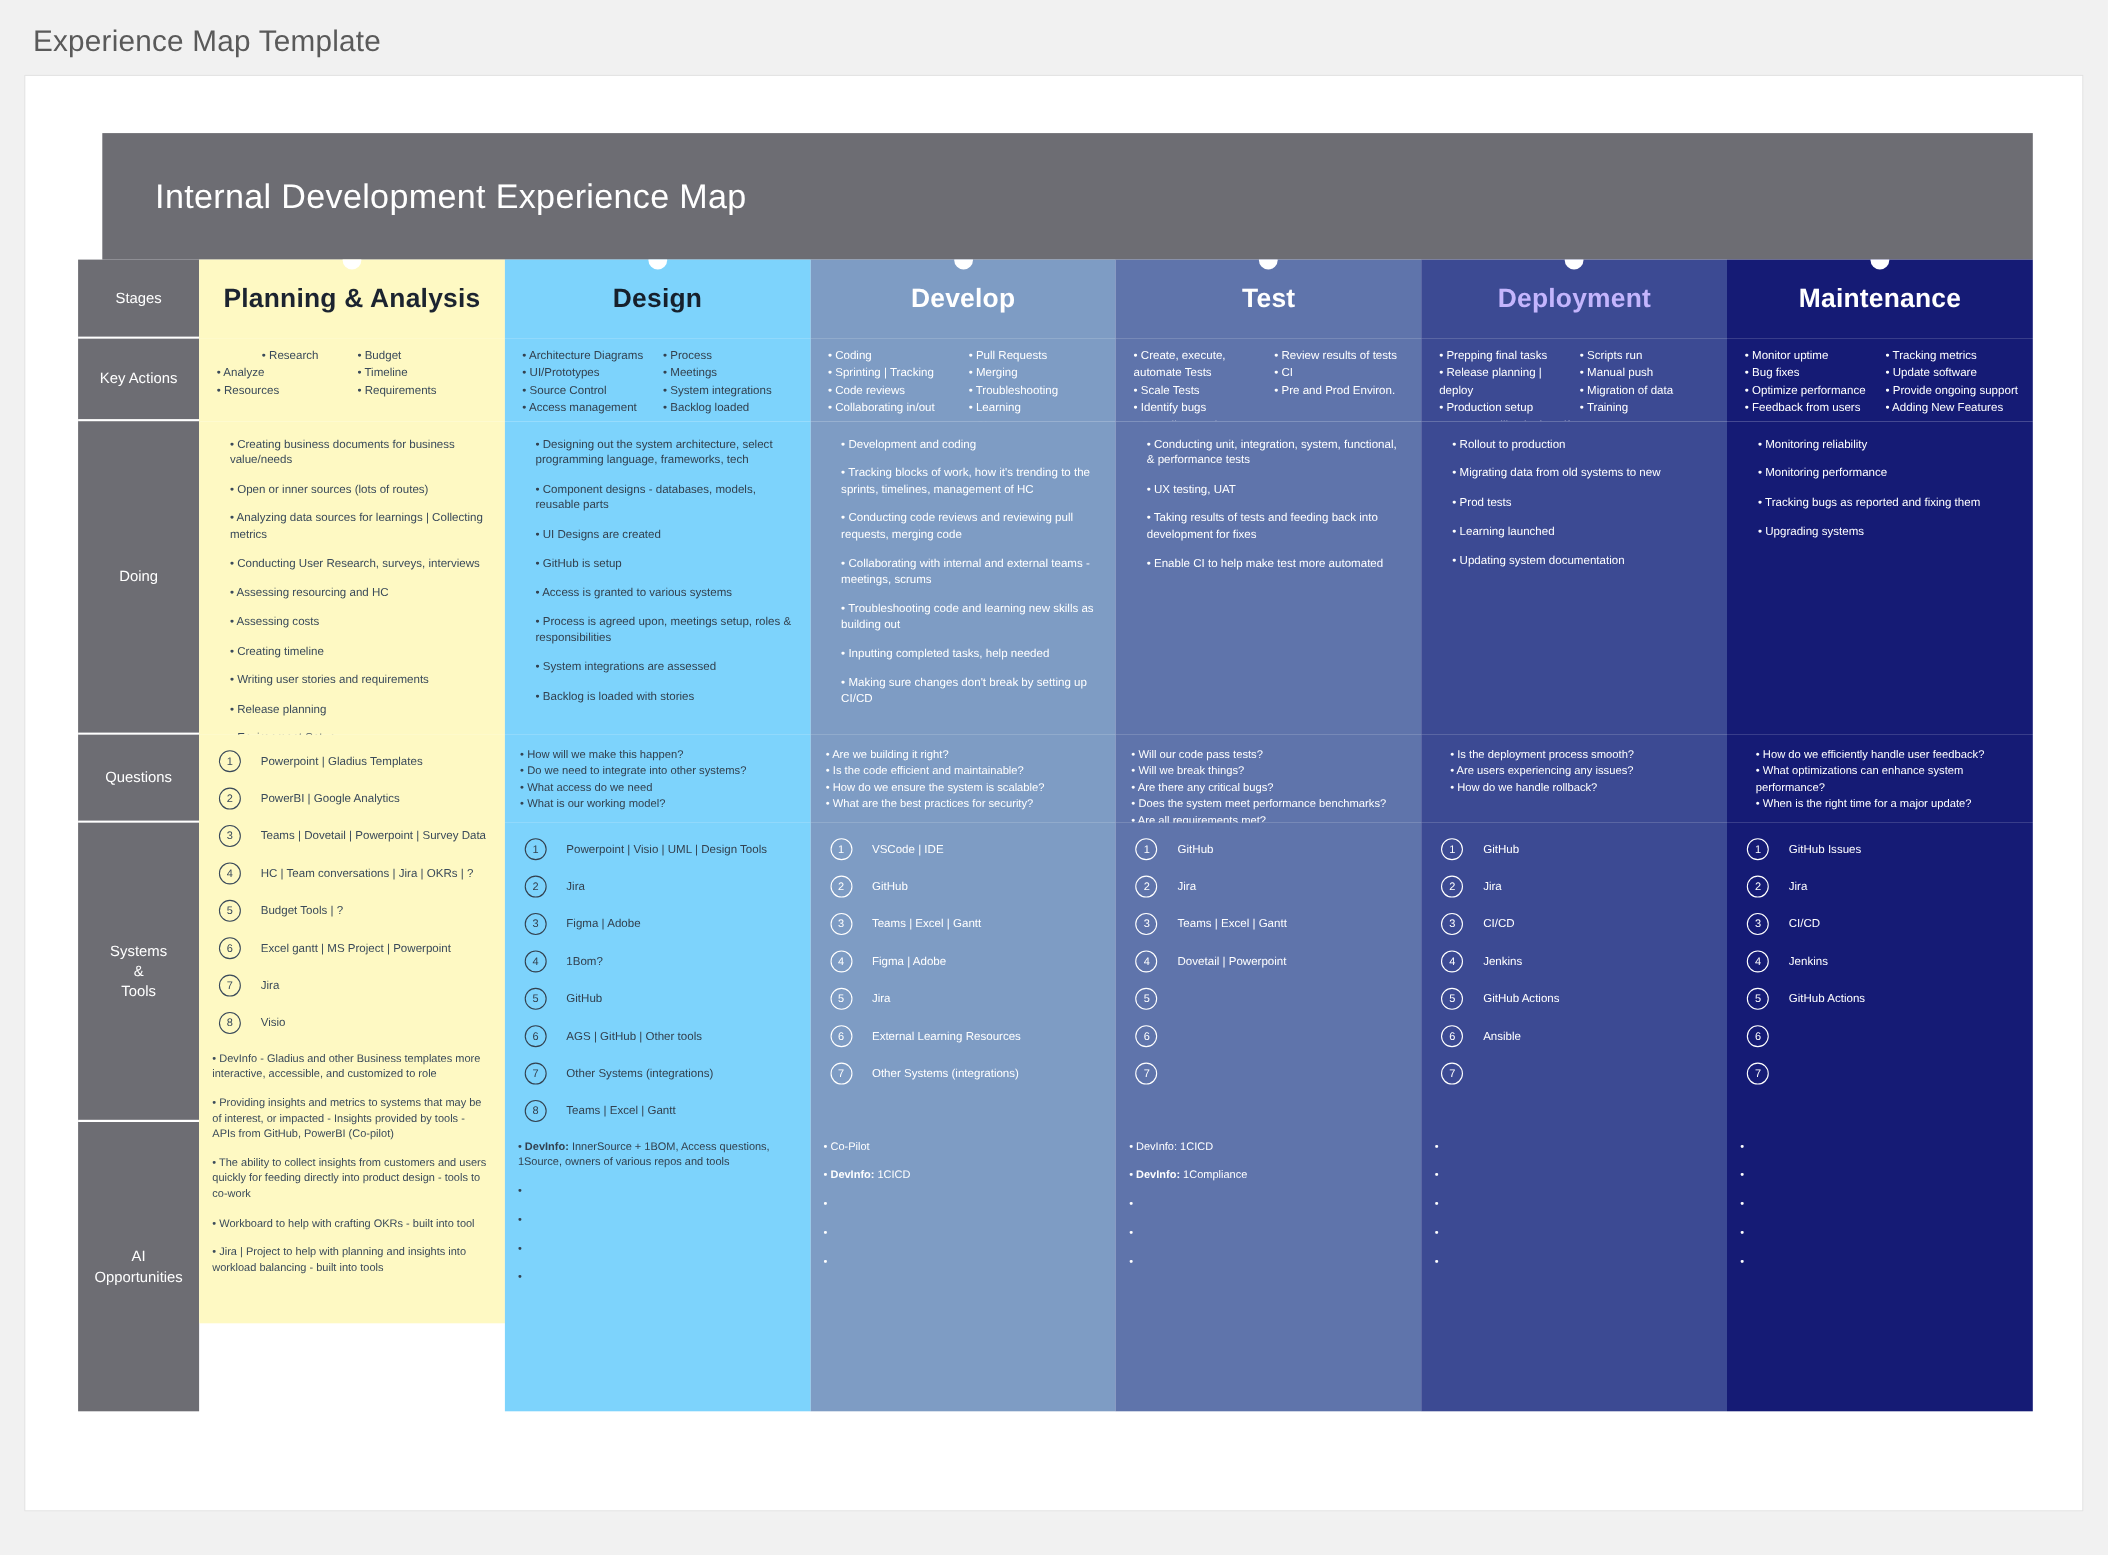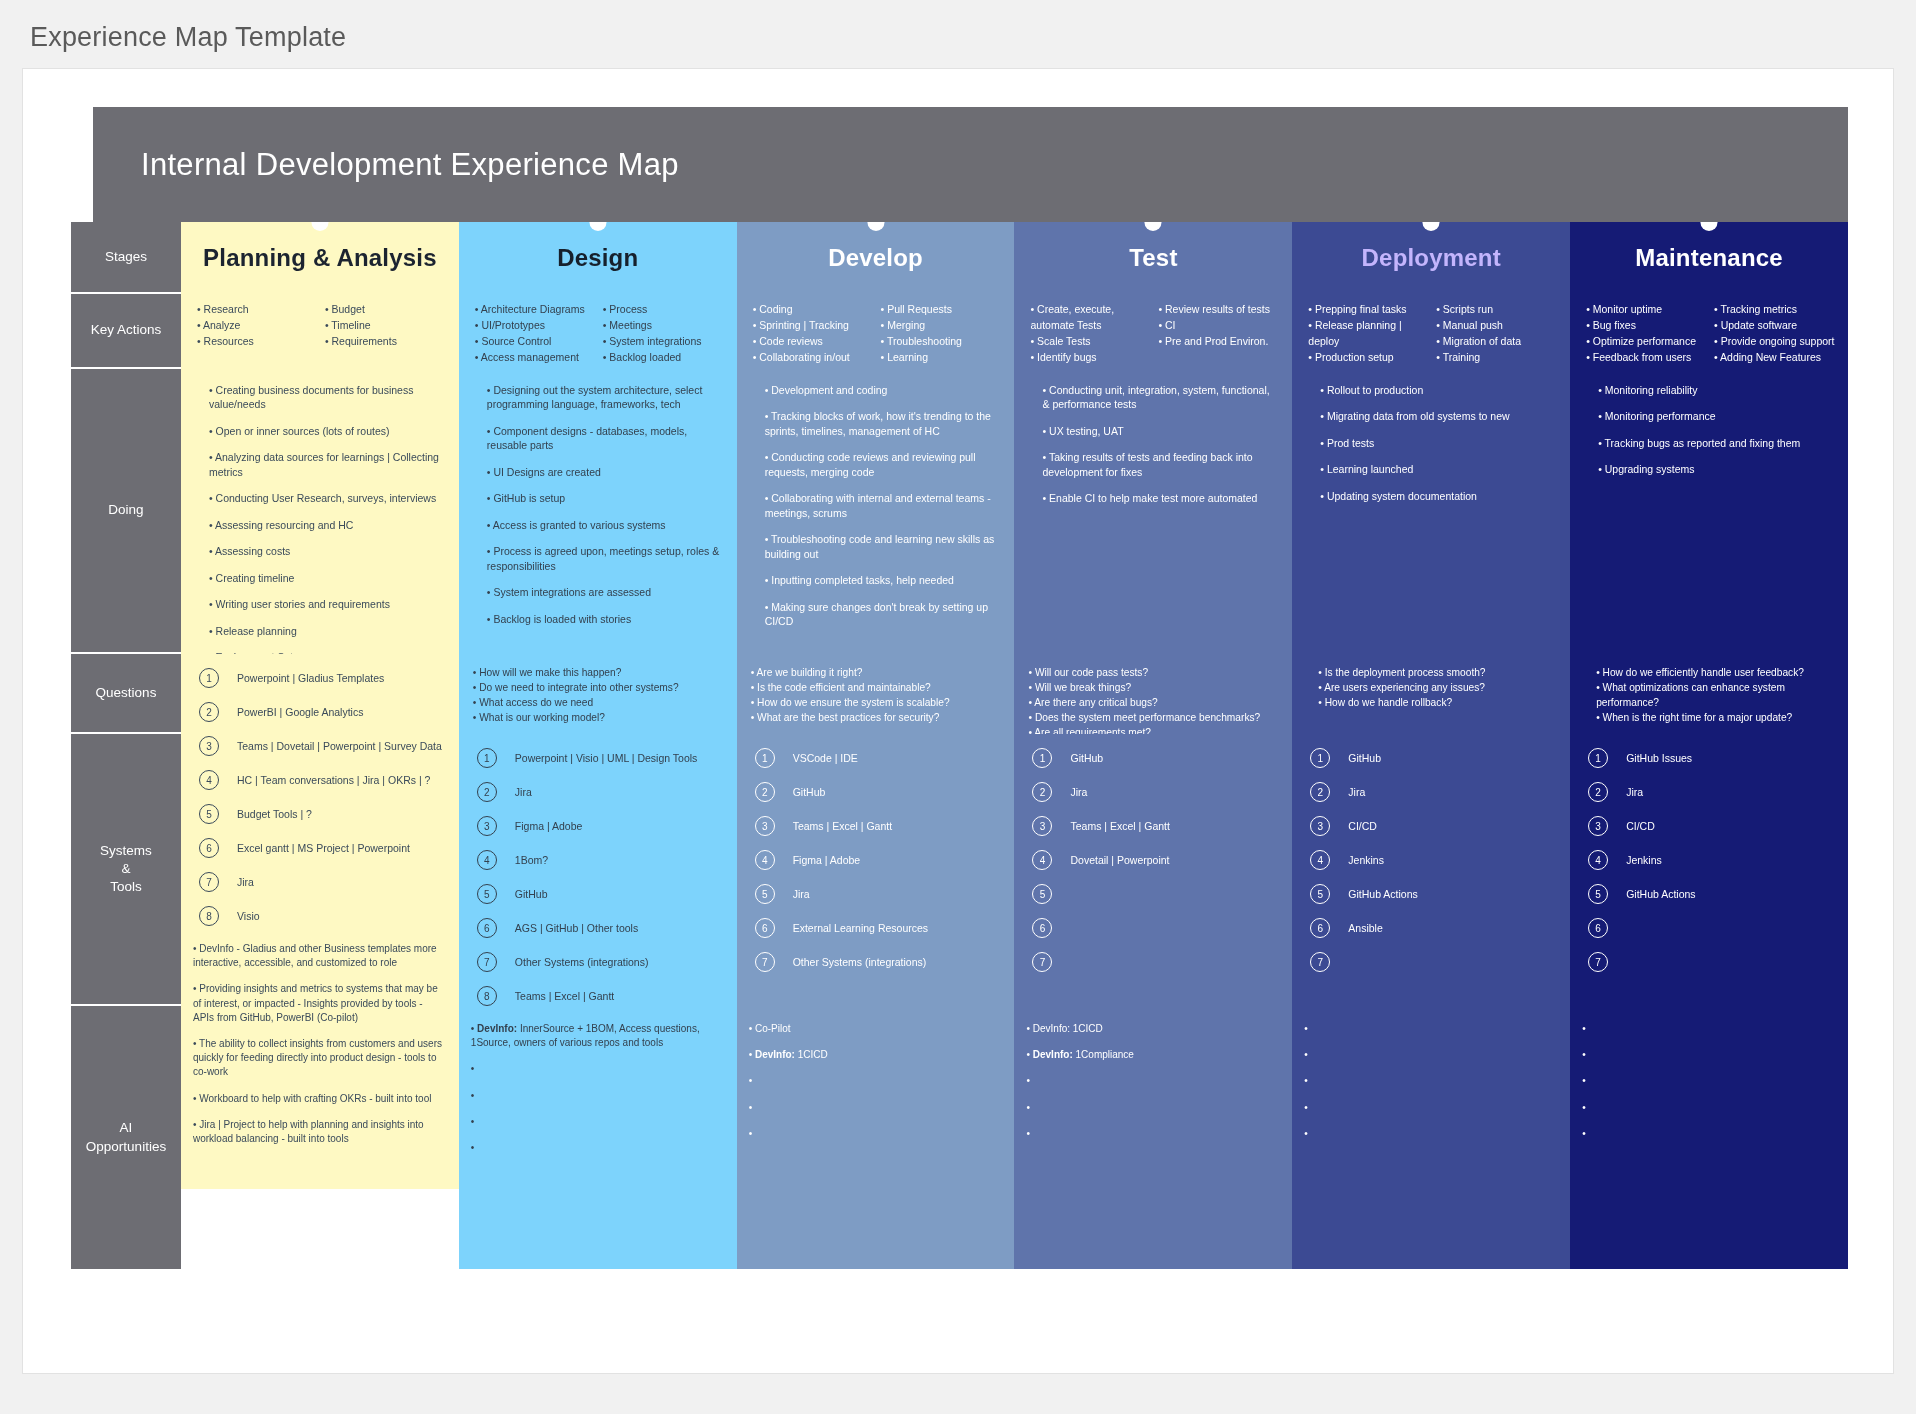--- a/index.html
+++ b/index.html
@@ -18,21 +18,21 @@
   }
 
   .canvas {
     position: absolute; left: 22px; top: 68px;
     width: 1872px; height: 1306px;
     background: #ffffff;
     border: 1px solid #e2e2e2;
   }
 
   .map {
-    position: absolute; left: 48px; top: 38px;
+    position: absolute; left: 48px; top: 52px;
     width: 1777px; height: 1262px; padding-left: 20px;
   }
 
   
   .banner {
     position: absolute; left: 22px; top: 0;
     width: 1755px; height: 115px;
     background: #6d6d73;
     display: flex; align-items: center;
   }
@@ -176,21 +176,21 @@
 
         <div class="cols" id="cols">
             <div class="col c0">
               <div class="cell h-stage">
                 <div class="dot"></div>
                 <div class="stage-title">Planning &amp; Analysis</div>
               </div>
               <div class="cell h-key">
                 <div class="keyacts">
                   <ul class="keycol">
-                    <li style="white-space: normal;">Research</li>
+                    <li style="white-space: normal; margin-left: 41px;">Research</li>
                     <li style="white-space: normal;">Analyze</li>
                     <li style="white-space: normal;">Resources</li>
                   </ul>
                   <ul class="keycol">
                     <li style="white-space: normal;">Budget</li>
                     <li style="white-space: normal;">Timeline</li>
                     <li style="white-space: normal;">Requirements</li>
                   </ul>
                 </div>
               </div>

